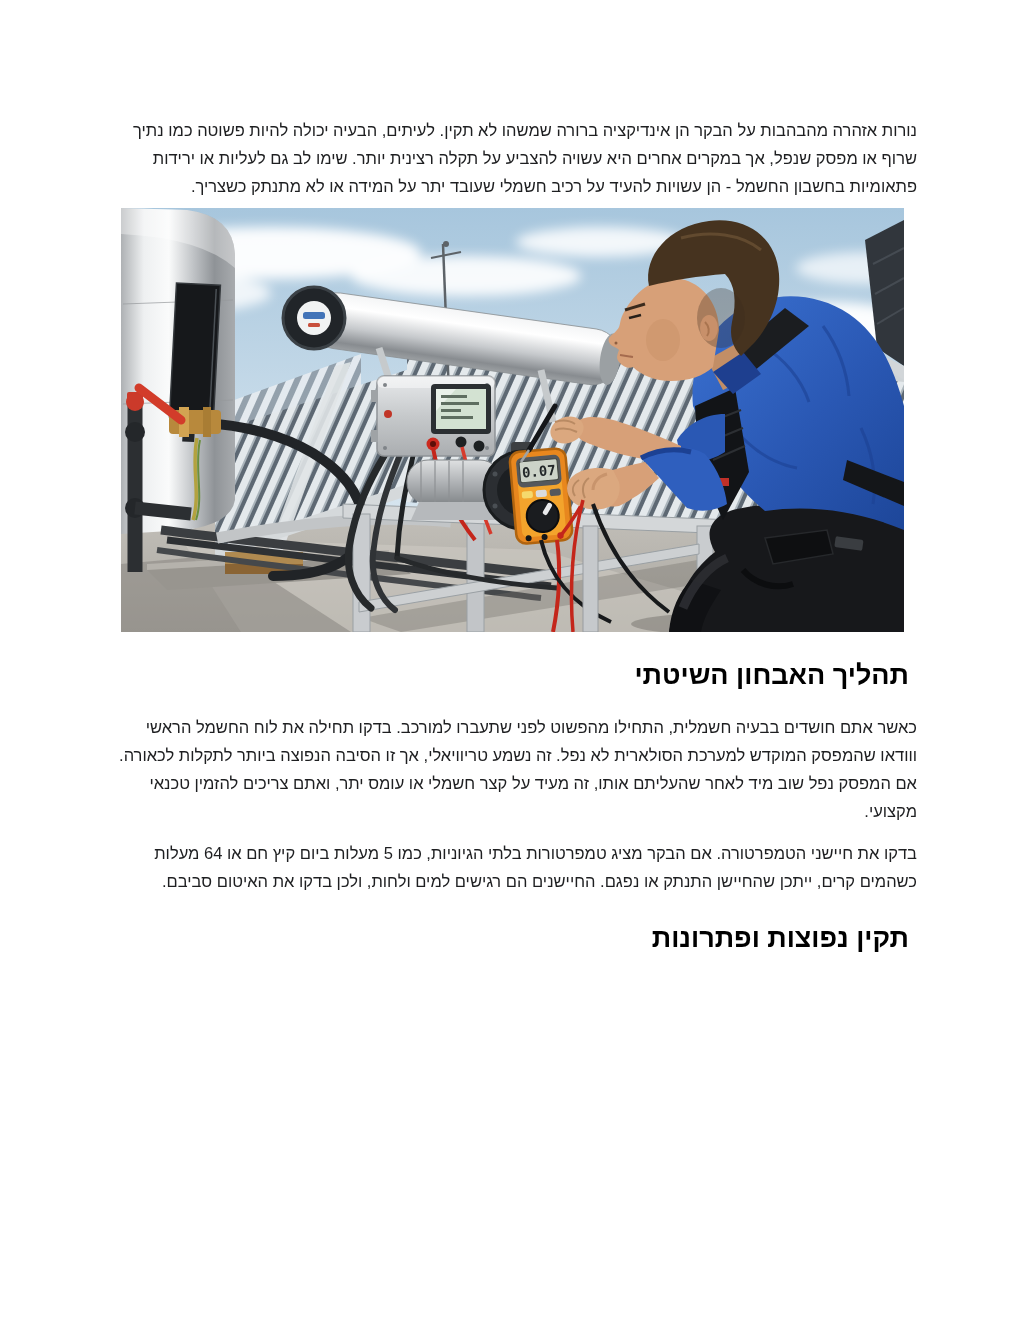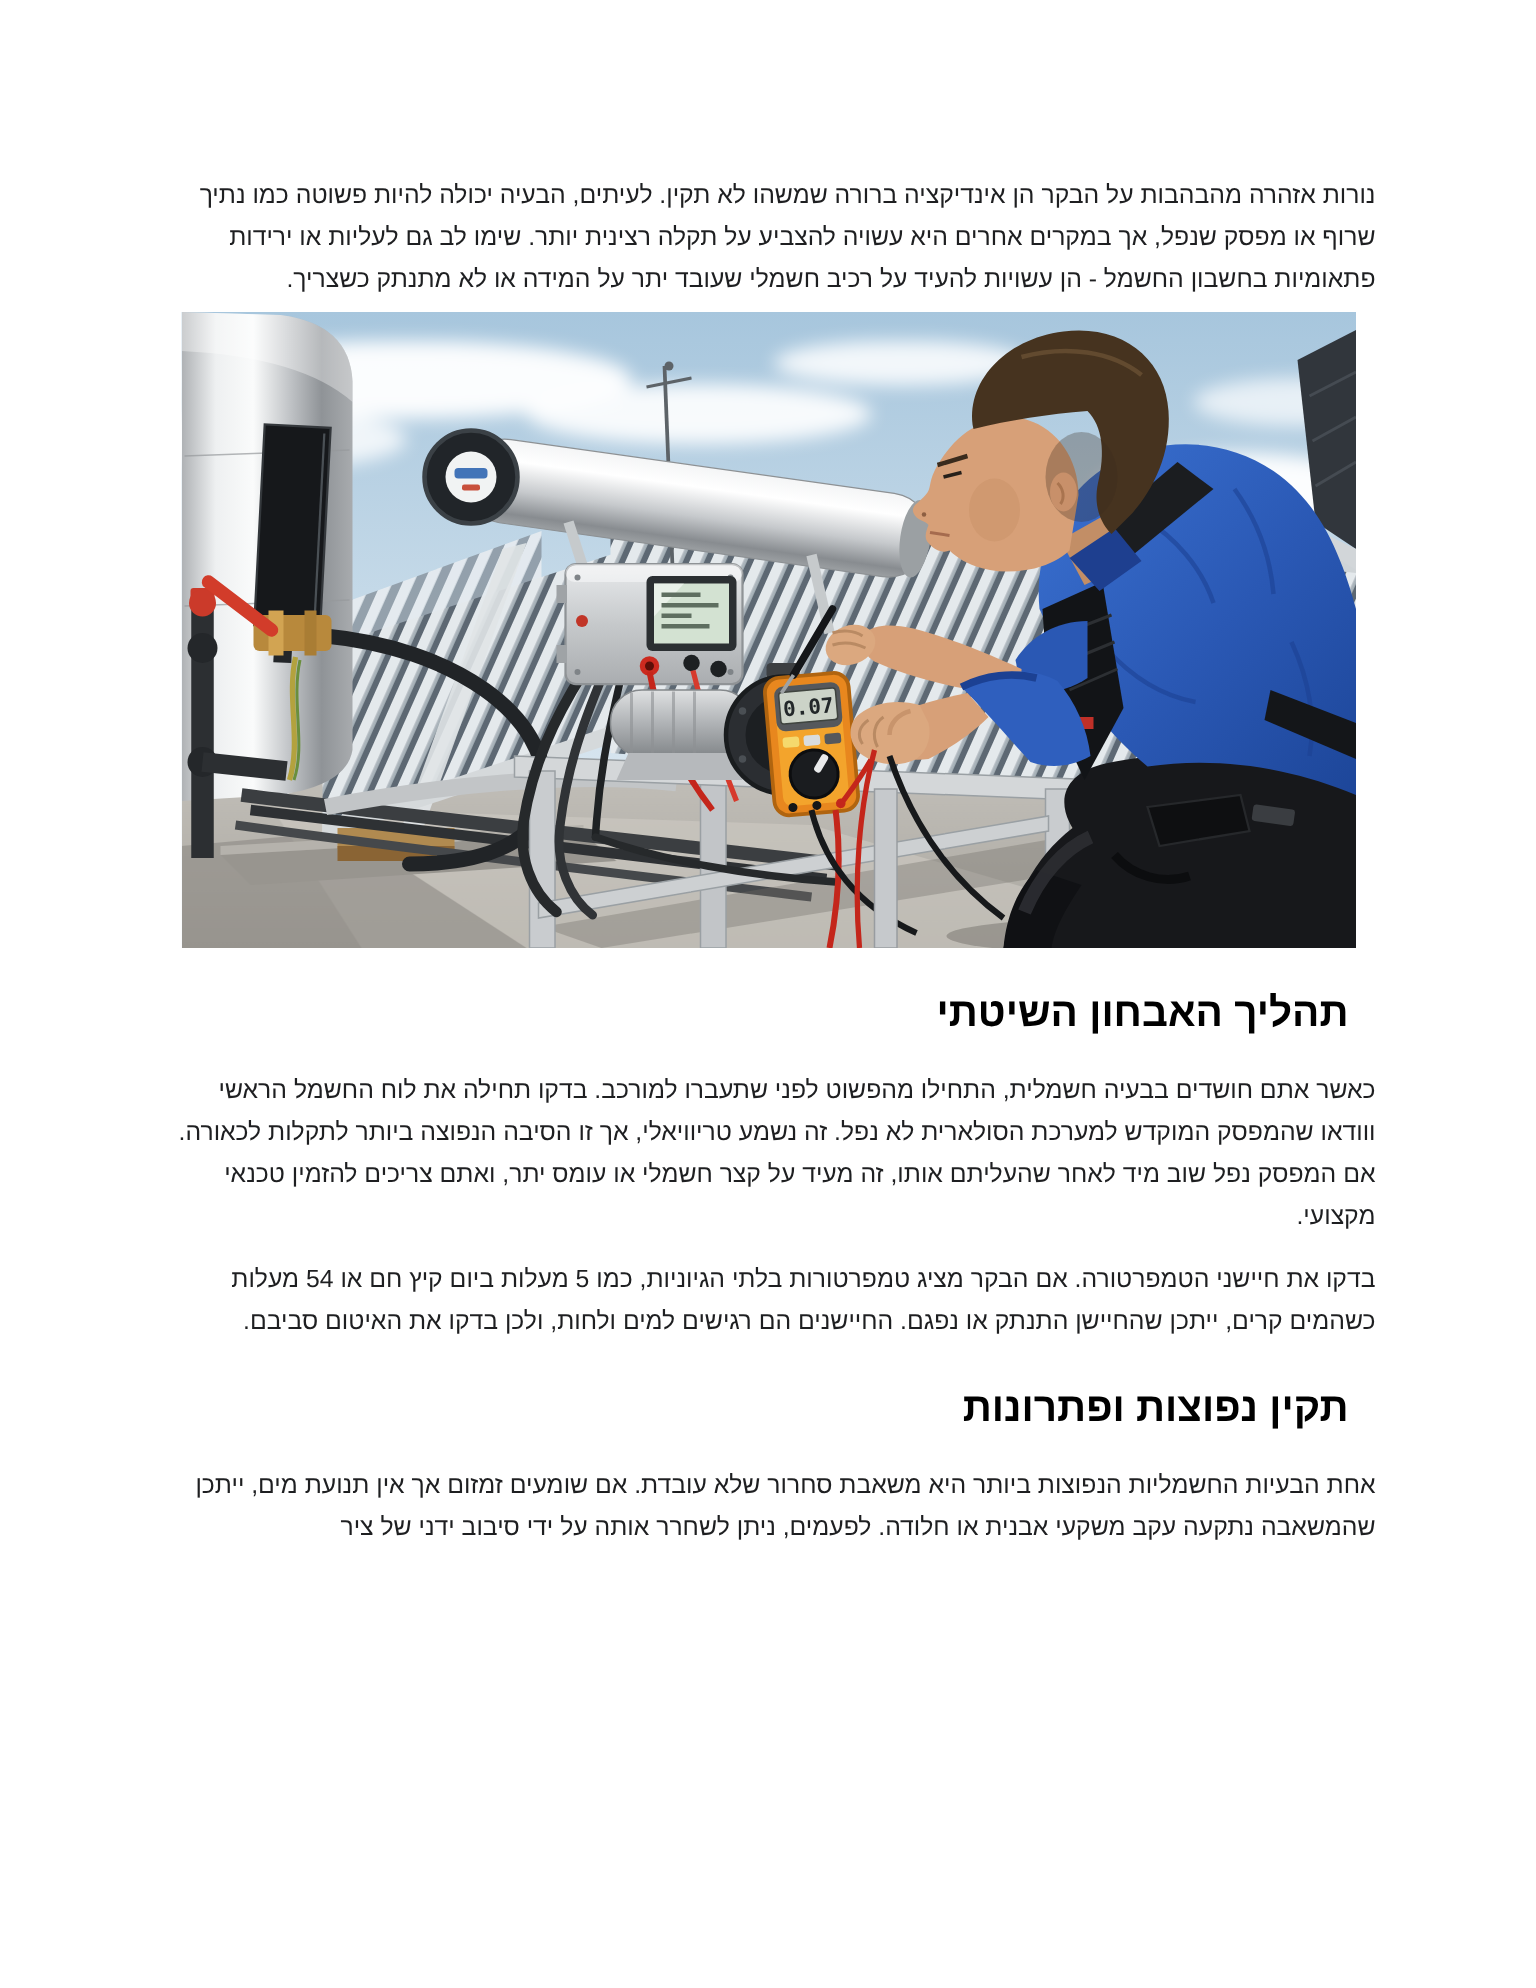--- a/index.html
+++ b/index.html
@@ -10,21 +10,21 @@
     color: #1e1f21;
   }
   main { padding: 116px 107px 0 45px; width: 810px; }
   p {
     font-size: 16.5px; line-height: 28px;
     margin: 0 0 14px 0; text-align: right;
   }
   p.intro { margin-bottom: 0; }
   h2 {
     font-size: 27px; line-height: 34px; font-weight: 700;
-    color: #000000; margin: 26px 18px 21px 0; text-align: right;
+    color: #000000; margin: 26px 8px 21px 0; text-align: right;
   }
   figure { width: 783px; margin: 8px 13px 11px 14px; }
   figure svg { display: block; }
 </style>
 </head>
 <body>
 
 <main>
 
   <p class="intro">נורות אזהרה מהבהבות על הבקר הן אינדיקציה ברורה שמשהו לא תקין. לעיתים, הבעיה יכולה להיות פשוטה כמו נתיך שרוף או מפסק שנפל, אך במקרים אחרים היא עשויה להצביע על תקלה רצינית יותר. שימו לב גם לעליות או ירידות פתאומיות בחשבון החשמל - הן עשויות להעיד על רכיב חשמלי שעובד יתר על המידה או לא מתנתק כשצריך.</p>
@@ -321,18 +321,17 @@
         <path d="M462,292 C452,330 448,378 452,424" stroke="#c4261b" stroke-width="3.5" fill="none"></path>
         <path d="M472,296 C486,338 510,376 548,404" stroke="#17191b" stroke-width="4" fill="none"></path>
       </g>
 
       <rect x="462" y="318" width="15" height="106" fill="#c6c9cc" stroke="#989ca0"></rect>
     </svg>
   </figure>
 
   <h2>תהליך האבחון השיטתי</h2>
   <p>כאשר אתם חושדים בבעיה חשמלית, התחילו מהפשוט לפני שתעברו למורכב. בדקו תחילה את לוח החשמל הראשי ווודאו שהמפסק המוקדש למערכת הסולארית לא נפל. זה נשמע טריוויאלי, אך זו הסיבה הנפוצה ביותר לתקלות לכאורה. אם המפסק נפל שוב מיד לאחר שהעליתם אותו, זה מעיד על קצר חשמלי או עומס יתר, ואתם צריכים להזמין טכנאי מקצועי.</p>
-  <p>בדקו את חיישני הטמפרטורה. אם הבקר מציג טמפרטורות בלתי הגיוניות, כמו 5 מעלות ביום קיץ חם או 54 מעלות כשהמים קרים, ייתכן שהחיישן התנתק או נפגם. החיישנים הם רגישים למים ולחות, ולכן בדקו את האיטום סביבם.</p>
+  <p>בדקו את חיישני הטמפרטורה. אם הבקר מציג טמפרטורות בלתי הגיוניות, כמו 5 מעלות ביום קיץ חם או 64 מעלות כשהמים קרים, ייתכן שהחיישן התנתק או נפגם. החיישנים הם רגישים למים ולחות, ולכן בדקו את האיטום סביבם.</p>
 
   <h2>תקין נפוצות ופתרונות</h2>
-  <p>אחת הבעיות החשמליות הנפוצות ביותר היא משאבת סחרור שלא עובדת. אם שומעים זמזום אך אין תנועת מים, ייתכן שהמשאבה נתקעה עקב משקעי אבנית או חלודה. לפעמים, ניתן לשחרר אותה על ידי סיבוב ידני של ציר</p>
 
 </main>
 
 </body></html>

